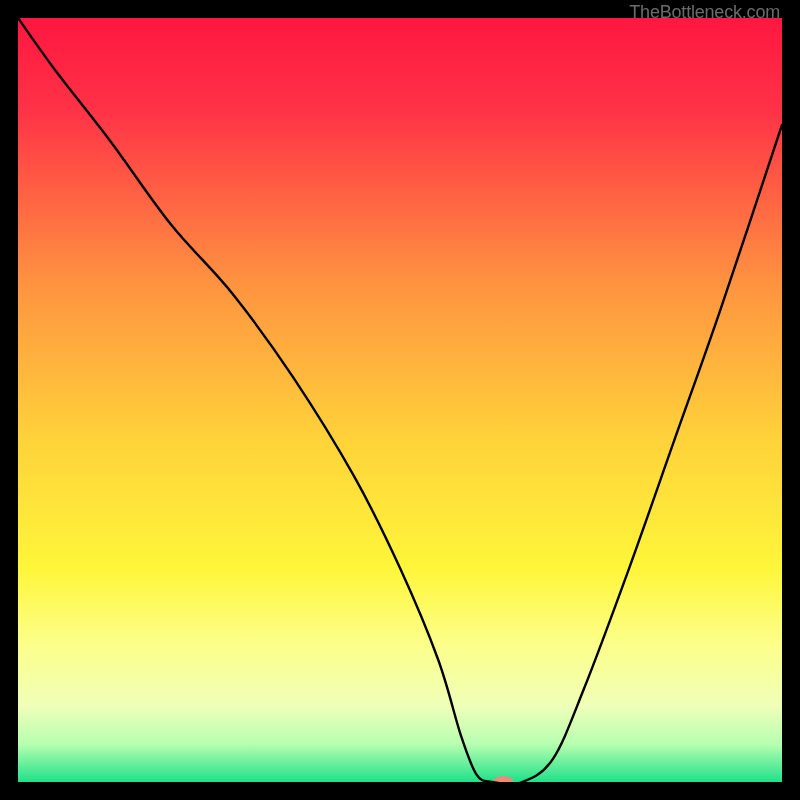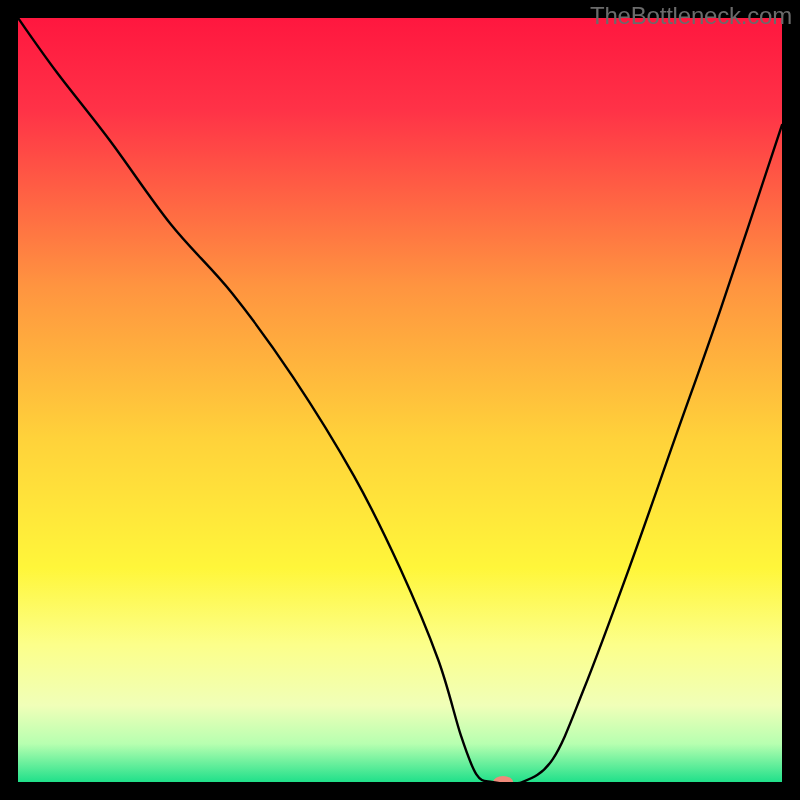--- a/index.html
+++ b/index.html
@@ -26,23 +26,23 @@
     
   }
   .plot-area svg {
     display: block;
     width: 100%;
     height: 100%;
   }
   .watermark {
     position: absolute;
     top: 2px;
-    right: 8px;
+    right: 20px;
     color: #6b6b6b;
-    font-size: 24px;
+    font-size: 18px;
     font-weight: 500;
     letter-spacing: -0.2px;
     user-select: none;
   }
 </style>
 </head>
 <body>
 
 <div class="frame">
 

